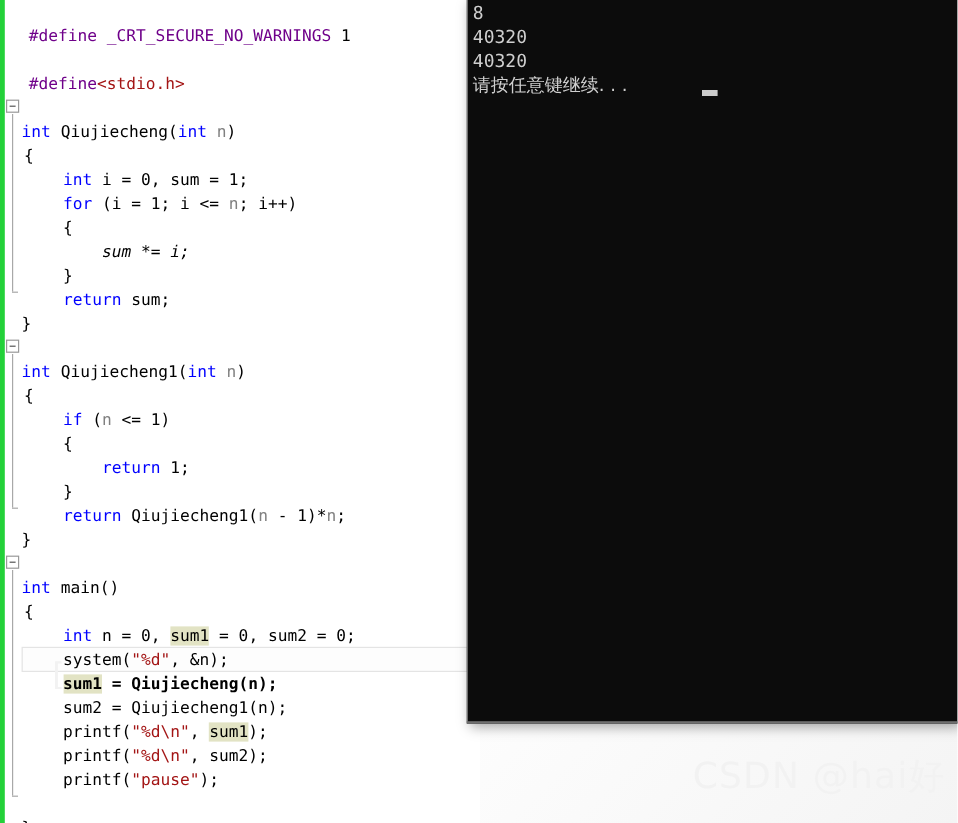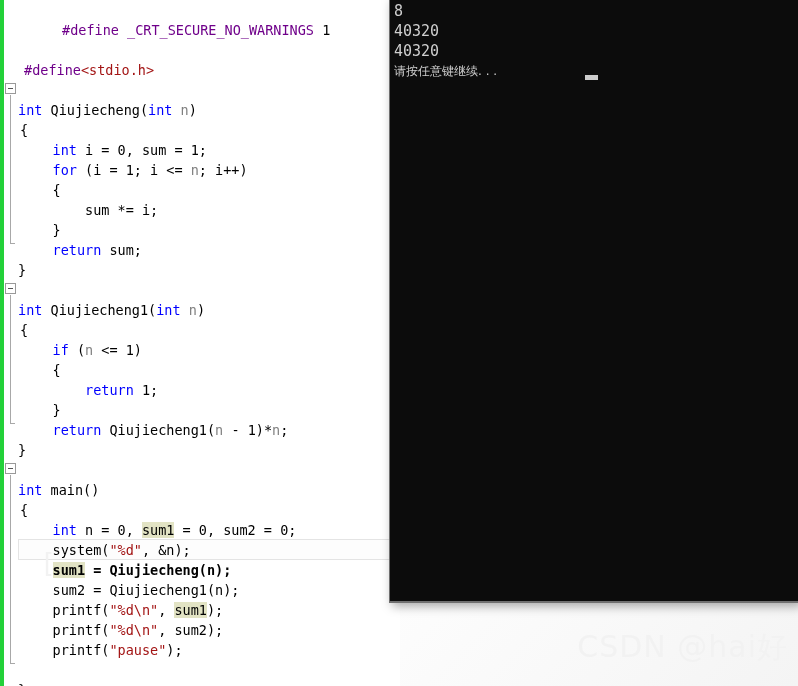--- a/index.html
+++ b/index.html
@@ -121,21 +121,21 @@
     position: absolute;
     left: 4px;
     color: #cfcfcf;
     font-family: "DejaVu Sans Mono", "Liberation Mono", monospace;
     font-size: 15px;
     line-height: 20px;
     white-space: pre;
   }
   .con-cn {
     font-family: "DejaVu Sans", "Liberation Sans", sans-serif;
-    font-size: 12px;
+    font-size: 15px;
   }
   .con-cursor {
     position: absolute;
     width: 13px;
     height: 5px;
     background: #cccccc;
   }
 
   
   #watermark {
@@ -170,21 +170,21 @@
       <div class="fold-box" style="left:5px; top:283px;"></div>
       <div class="fold-line" style="left:10px; top:295px; height:128px;"></div>
       <div class="fold-tick" style="left:10px; top:423px;"></div>
 
       <div class="fold-box" style="left:5px; top:463px;"></div>
       <div class="fold-line" style="left:10px; top:475px; height:188px;"></div>
       <div class="fold-tick" style="left:10px; top:663px;"></div>
 
       <div class="ghost-brace" style="left:40px; top:548px;">[</div>
 
-      <div class="line" style="top:0px;margin-left:38px;">
+      <div class="line" style="top:0px;">
         <span class="code-text" style="left:24px;"><span class="pp">#define</span> <span class="pp">_CRT_SECURE_NO_WARNINGS</span> <span class="plain">1</span></span>
       </div>
 
       <div class="line" style="top:40px;">
         <span class="code-text" style="left:24px;"><span class="pp">#define</span><span class="str">&lt;stdio.h&gt;</span></span>
       </div>
 
       <div class="line" style="top:80px;">
         <span class="code-text" style="left:18px;"><span class="kw">int</span> <span class="plain">Qiujiecheng(</span><span class="kw">int</span> <span class="par">n</span><span class="plain">)</span></span>
       </div>
@@ -194,21 +194,21 @@
       <div class="line" style="top:120px;text-align:right;">
         <span class="code-text" style="left:20px;"><span class="plain">    </span><span class="kw">int</span> <span class="plain">i = 0, sum = 1;</span></span>
       </div>
       <div class="line" style="top:140px;">
         <span class="code-text" style="left:20px;"><span class="plain">    </span><span class="kw">for</span> <span class="plain">(i = 1; i &lt;= </span><span class="par">n</span><span class="plain">; i++)</span></span>
       </div>
       <div class="line" style="top:160px;">
         <span class="code-text" style="left:20px;"><span class="plain">    {</span></span>
       </div>
       <div class="line" style="top:180px;">
-        <span class="code-text" style="left:20px;"><span class="plain">        sum *= i;</span></span>
+        <span class="code-text" style="left:20px;font-style:italic;"><span class="plain">        sum *= i;</span></span>
       </div>
       <div class="line" style="top:200px;">
         <span class="code-text" style="left:20px;"><span class="plain">    }</span></span>
       </div>
       <div class="line" style="top:220px;">
         <span class="code-text" style="left:20px;"><span class="plain">    </span><span class="kw">return</span> <span class="plain">sum;</span></span>
       </div>
       <div class="line" style="top:240px;">
         <span class="code-text" style="left:18px;"><span class="plain">}</span></span>
       </div>

